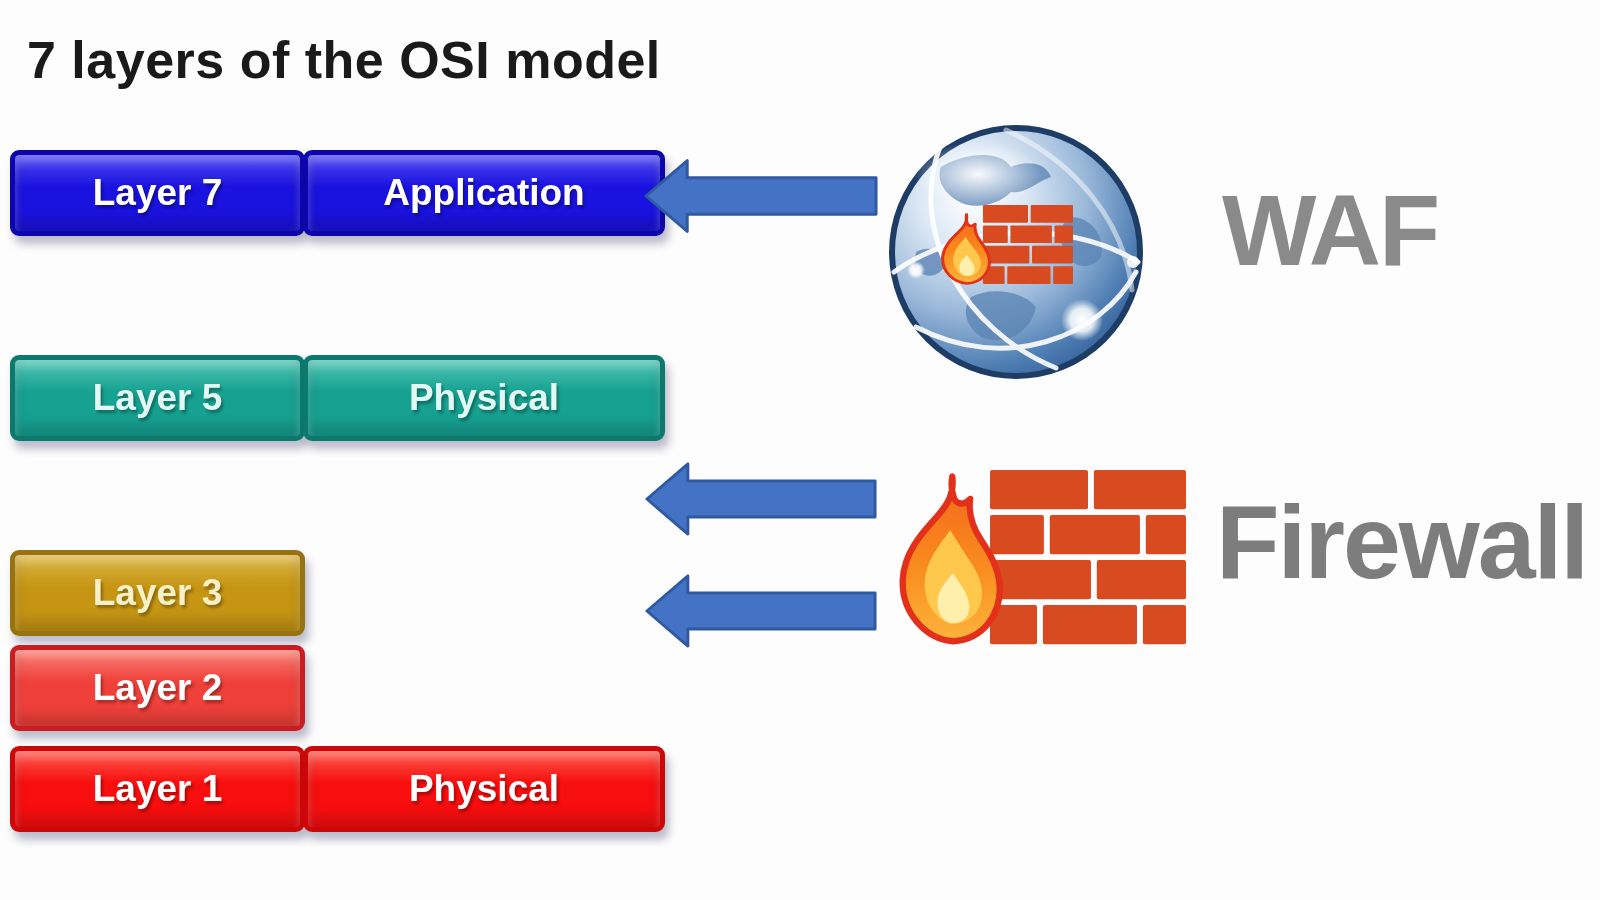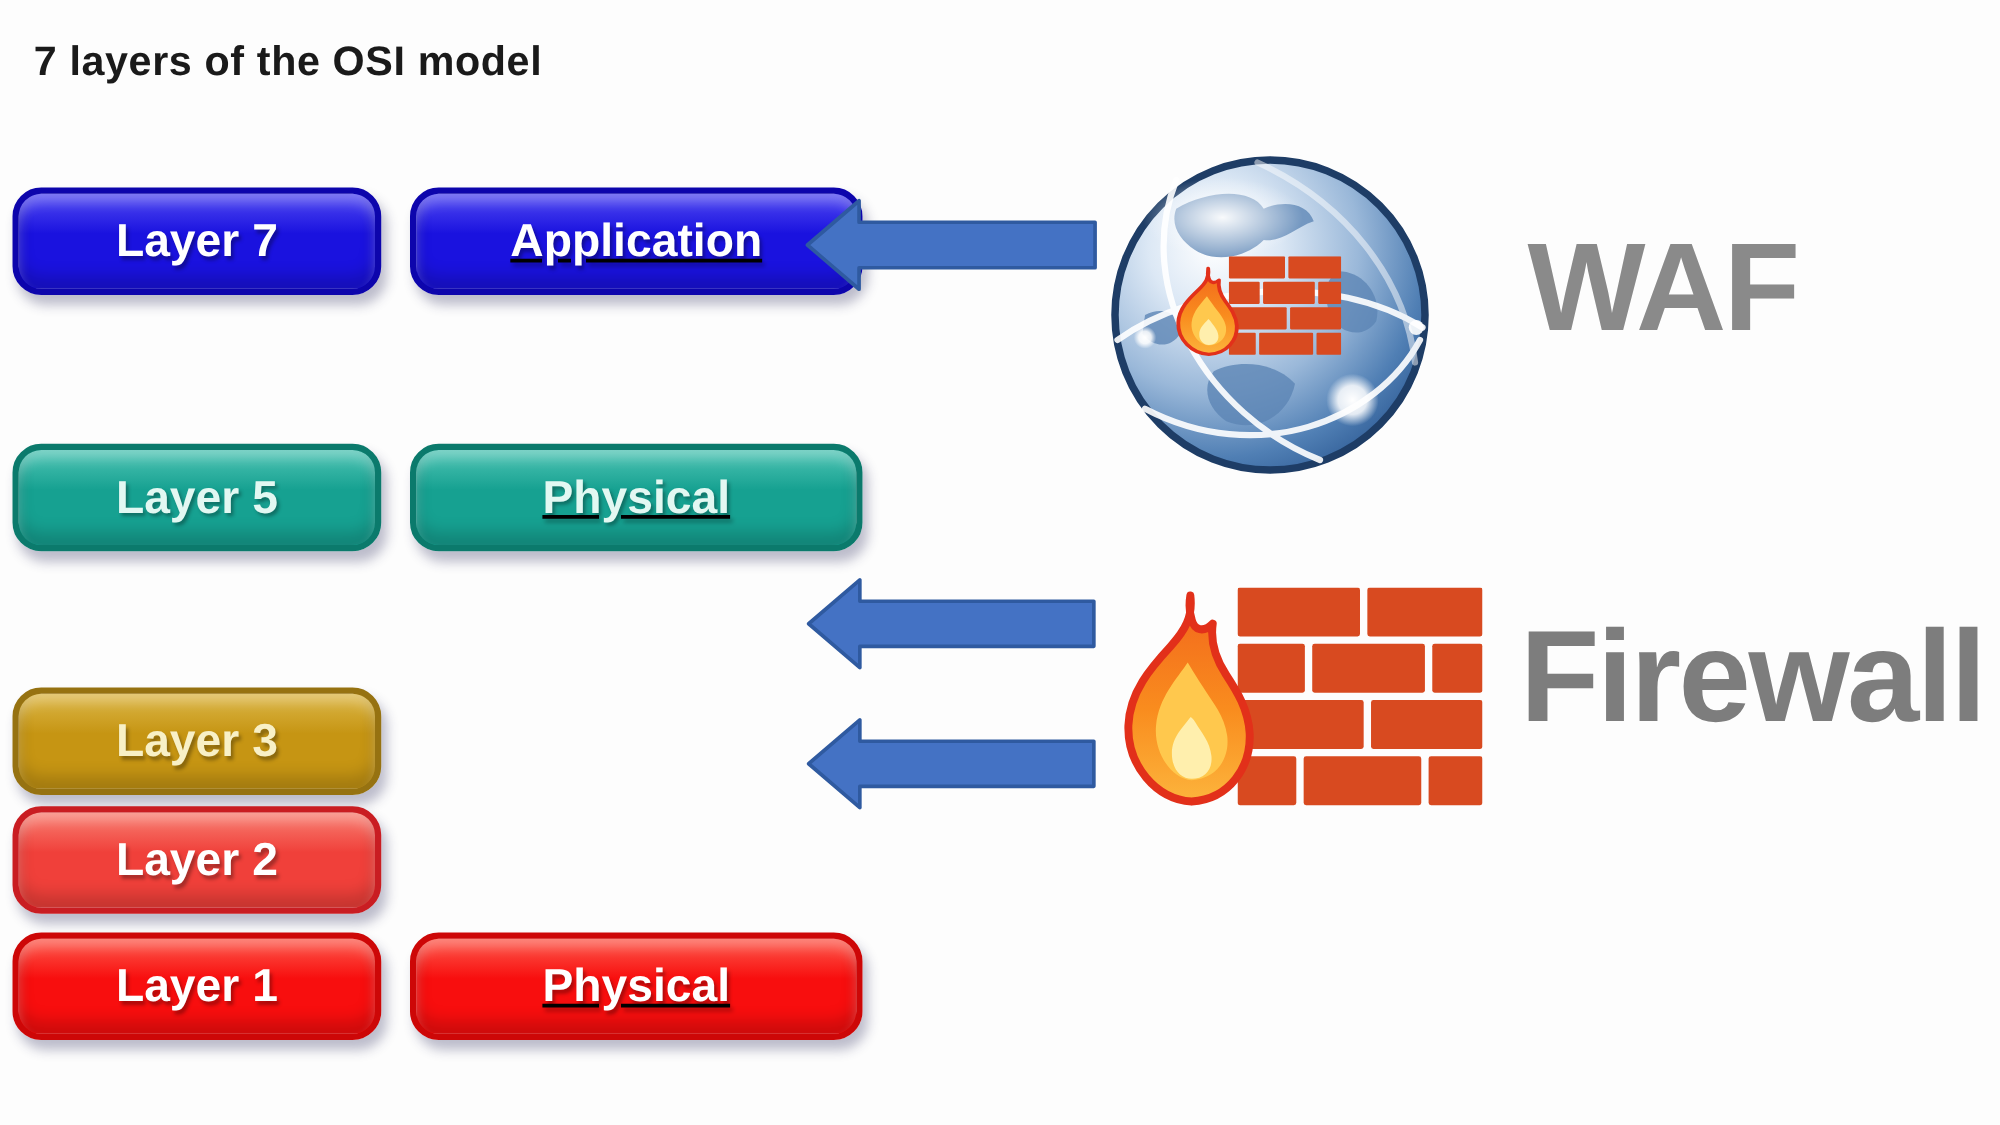--- a/index.html
+++ b/index.html
@@ -8,38 +8,38 @@
     --brick:#d84a20; --waf-color:#8a8a8a; --firewall-color:#7d7d7d;
     font-family:"Liberation Sans", sans-serif;
     background:#ffffff;
   }
   .stage{
     position:relative; width:1600px; height:900px; overflow:hidden;
     background:var(--bg);
   }
   .title{
     position:absolute; left:27px; top:30px;
-    font-size:33px; font-weight:bold; color:var(--title-color);
+    font-size:52px; font-weight:bold; color:var(--title-color);
     letter-spacing:0.5px; white-space:nowrap;
   }
   .layer-row{position:absolute; left:0; width:660px; height:86px;}
   .r0{top:150px}.r1{top:252px}.r2{top:355px}.r3{top:453px}
   .r4{top:550px}.r5{top:645px}.r6{top:746px}
   .pill{
     position:absolute; top:0; height:86px; box-sizing:border-box;
-    border-radius:23px; border:5px solid var(--border,#333);
+    border-radius:9px; border:5px solid var(--border,#333);
     background:linear-gradient(180deg, var(--light,#888) 0%, var(--fill,#666) 42%, var(--fill,#666) 100%);
     box-shadow:
       4px 8px 9px rgba(40,40,90,.30),
       inset 0 7px 9px rgba(255,255,255,.28),
       inset 0 -10px 13px rgba(0,0,0,.18);
     display:flex; align-items:center; justify-content:center;
   }
   .pill-left{left:10px; width:295px;}
-  .pill-right{left:328px; width:362px;text-decoration:underline;}
+  .pill-right{left:303px; width:362px;}
   .pill span{
     font-size:37px; font-weight:bold; color:var(--text,#fff);
     text-shadow:2px 3px 3px rgba(0,0,0,.32);
     white-space:nowrap;
   }
   .block-arrow{position:absolute;}
   .block-arrow polygon{fill:var(--arrow); stroke:var(--arrow-border); stroke-width:3; stroke-linejoin:round;}
   .arrow-1{left:643px; top:156px;}
   .arrow-2{left:643px; top:460px;}
   .arrow-3{left:643px; top:572px;}

